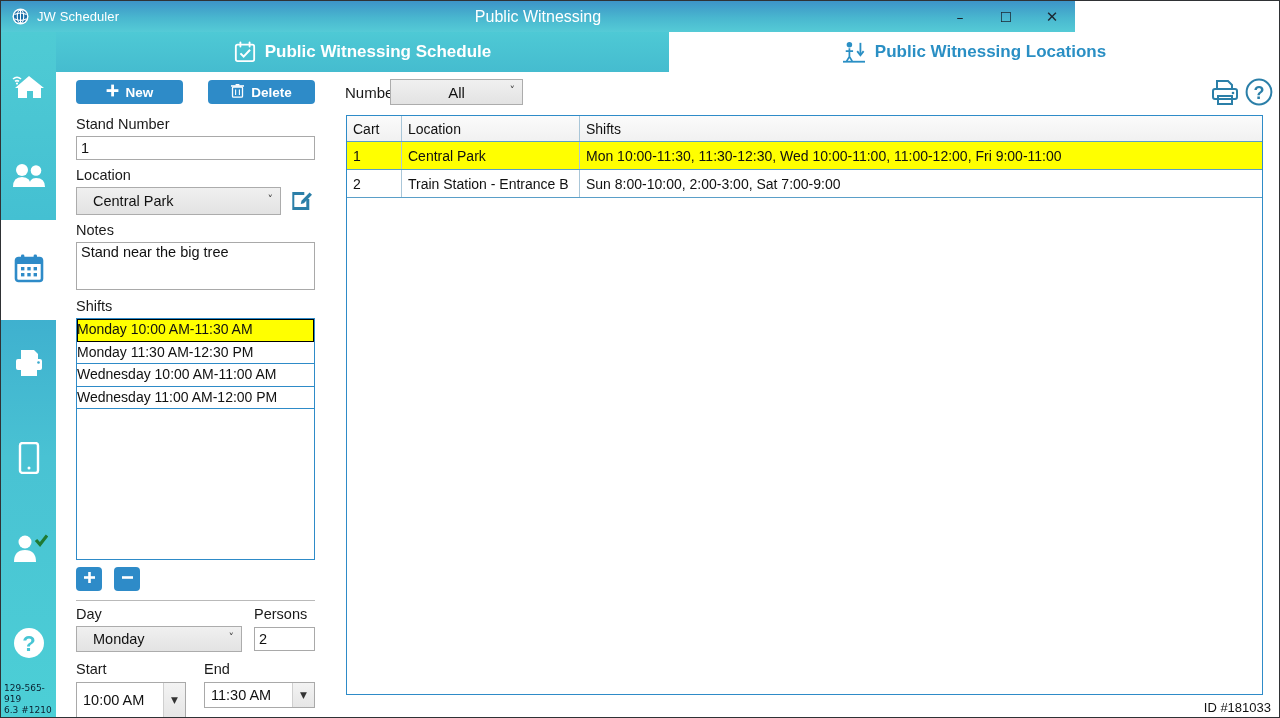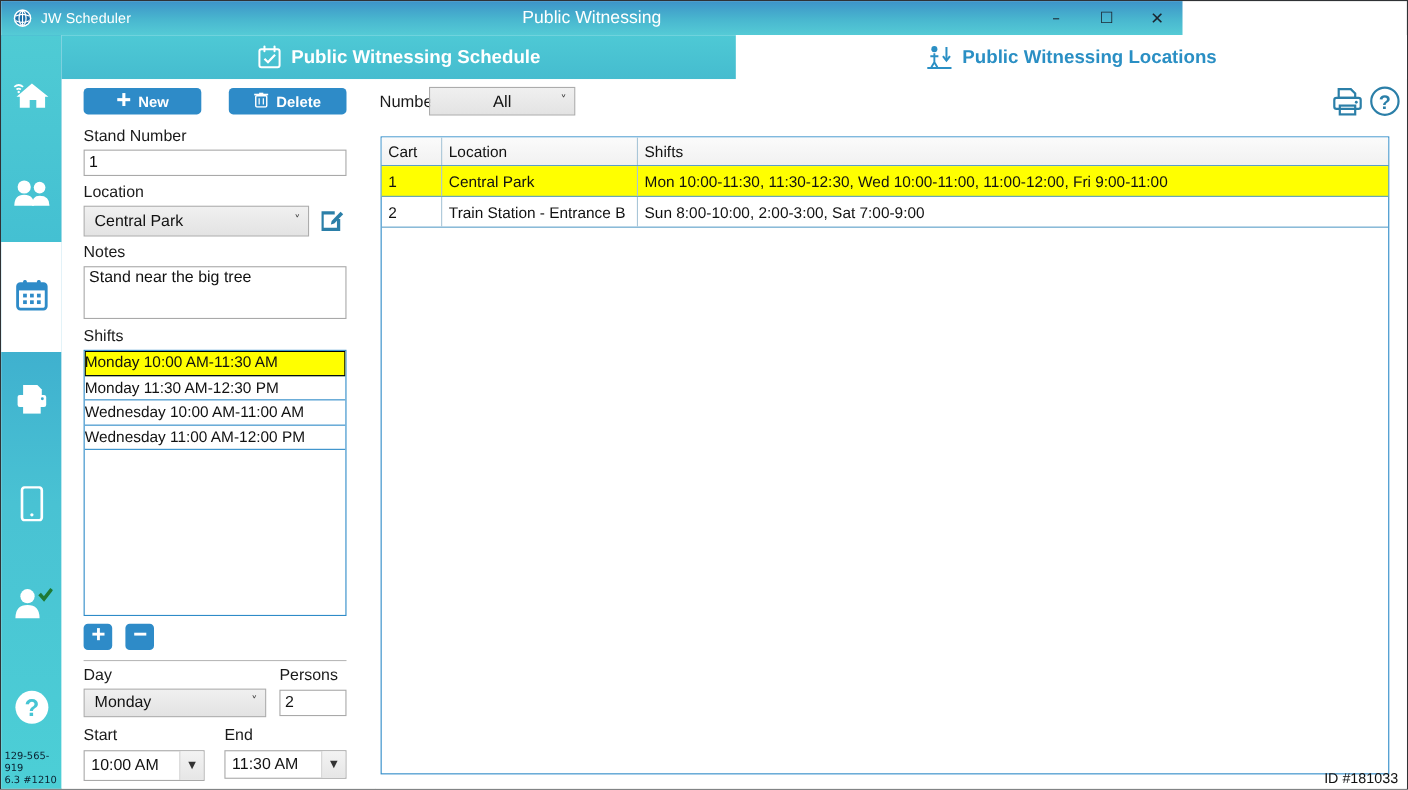--- a/index.html
+++ b/index.html
@@ -51,21 +51,21 @@
   .form{position:absolute;left:55px;top:71px;width:285px;height:647px;background:#fff;}
   .lbl{position:absolute;color:#1a1a1a;font-size:14.5px;}
   .btn-primary{position:absolute;height:24px;border-radius:4px;background:#2e8bc8;
     color:#fff;font-size:13.5px;font-weight:bold;display:flex;align-items:center;
     justify-content:center;gap:7px;border:none;}
   .txt{position:absolute;box-sizing:border-box;border:1px solid #a9a9a9;background:#fff;
     font-size:14.5px;color:#111;padding:1px 4px;display:flex;align-items:center;}
   .txt.area{align-items:flex-start;padding-top:1px;}
   .combo{position:absolute;box-sizing:border-box;border:1px solid #acacac;
     background:linear-gradient(to bottom,#f0f0f0 0%,#e3e3e3 100%);
-    font-size:14.5px;color:#111;display:flex;align-items:center;padding-left:9px;}
+    font-size:14.5px;color:#111;display:flex;align-items:center;padding-left:16px;}
   .combo .caret{position:absolute;right:7px;top:50%;transform:translateY(-60%);
     font-size:11px;color:#3a3a3a;font-family:"DejaVu Sans",sans-serif;}
   .spin{position:absolute;box-sizing:border-box;border:1px solid #a9a9a9;background:#fff;
     display:flex;align-items:center;font-size:14.5px;color:#111;}
   .spin .val{flex:1;padding-left:6px;}
   .spin .sbtn{width:22px;height:100%;box-sizing:border-box;border-left:1px solid #cfcfcf;
     background:linear-gradient(to bottom,#f3f3f3,#e6e6e6);display:flex;align-items:center;
     justify-content:center;font-size:9px;color:#333;font-family:"DejaVu Sans",sans-serif;}
   .iconbtn{position:absolute;display:flex;align-items:center;justify-content:center;}
   .sqbtn{position:absolute;width:26px;height:24px;border-radius:4px;background:#2e8bc8;
@@ -79,21 +79,21 @@
   .lrow.sel{background:#ffff00;outline:1px solid #000;outline-offset:-1px;}
 
   .divider{position:absolute;background:#b9b9b9;height:1px;}
 
   
   .right{position:absolute;left:340px;top:71px;width:938px;height:647px;background:#fff;}
   .filter-lbl{position:absolute;left:4px;top:12px;font-size:15px;color:#1a1a1a;}
   .filter-combo{position:absolute;left:49px;top:7px;width:133px;height:26px;}
   .filter-combo .ftext{position:absolute;left:0;right:0;top:0;bottom:0;display:flex;
     align-items:center;justify-content:center;font-size:15px;color:#111;}
-  .grid{position:absolute;left:5px;top:52px;width:917px;height:580px;box-sizing:border-box;
+  .grid{position:absolute;left:5px;top:43px;width:917px;height:580px;box-sizing:border-box;
     border:1px solid #2e8bc8;background:#fff;}
   .ghead{display:flex;height:26px;box-sizing:border-box;
     background:linear-gradient(to bottom,#fbfbfb,#f1f1f1);border-bottom:1px solid #5a9fc8;}
   .ghead div{font-size:14px;color:#111;display:flex;align-items:center;padding-left:6px;
     box-sizing:border-box;border-right:1px solid #a9c6d8;}
   .grow{display:flex;height:28px;box-sizing:border-box;border-bottom:1px solid #5a9fc8;}
   .grow div{font-size:14px;color:#111;display:flex;align-items:center;padding-left:6px;
     box-sizing:border-box;border-right:1px solid #a9c6d8;}
   .grow.sel{background:#ffff00;}
   .c-cart{width:55px;}
@@ -316,21 +316,21 @@
     <div class="lbl" style="left:20px;top:534px;">Day</div>
     <div class="combo" style="left:20px;top:554px;width:166px;height:26px;">
       <span>Monday</span>
       <span class="caret">˅</span>
     </div>
 
     <div class="lbl" style="left:198px;top:534px;">Persons</div>
     <div class="txt" style="left:198px;top:555px;width:61px;height:24px;">2</div>
 
     <div class="lbl" style="left:20px;top:589px;">Start</div>
-    <div class="spin" style="left:20px;top:610px;width:110px;height:28px;">
+    <div class="spin" style="left:20px;top:610px;width:110px;height:36px;">
       <span class="val">10:00 AM</span>
       <span class="sbtn">▼</span>
     </div>
 
     <div class="lbl" style="left:148px;top:589px;">End</div>
     <div class="spin" style="left:148px;top:610px;width:111px;height:26px;">
       <span class="val">11:30 AM</span>
       <span class="sbtn">▼</span>
     </div>
   </div>

